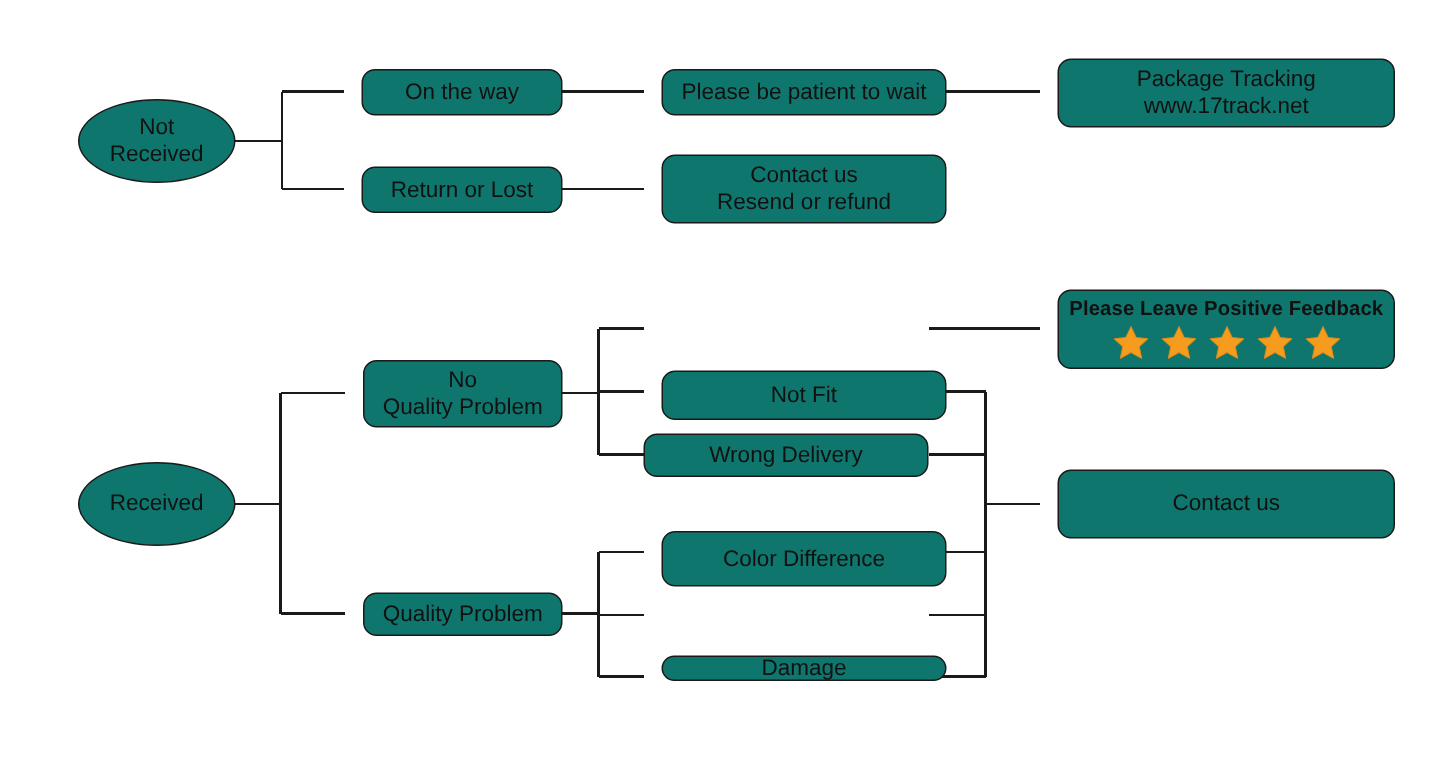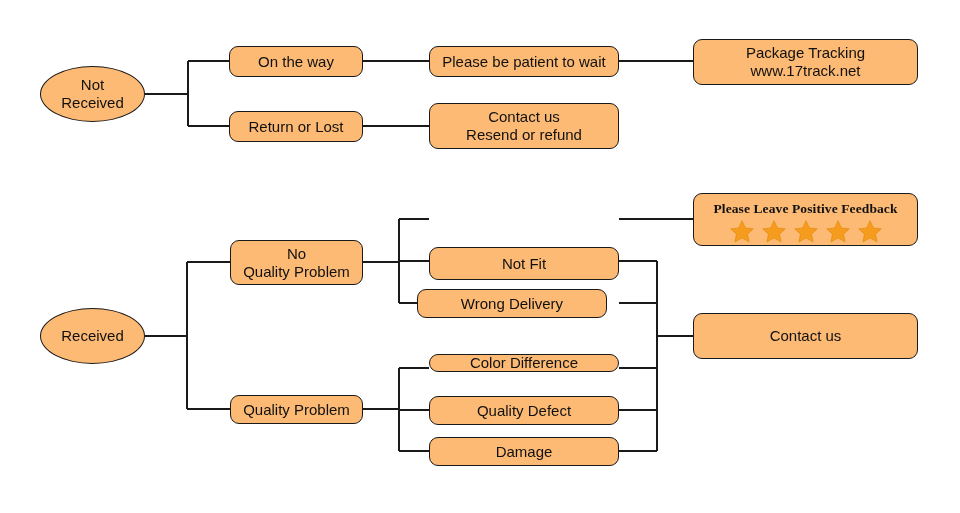--- a/index.html
+++ b/index.html
@@ -23,46 +23,46 @@
     position: absolute;
     left: 0;
     top: 0;
     width: 960px;
     height: 513px;
     pointer-events: none;
   }
   .node {
     position: absolute;
     box-sizing: border-box;
-    background: #fdba74;
+    background: #0f766e;
     border: 1.3px solid #1a1a1a;
     display: flex;
     flex-direction: column;
     align-items: center;
     justify-content: center;
     text-align: center;
     color: #111111;
     line-height: 1.18;
     z-index: 2;
+    margin-left: 12px;
   }
   .node.rounded {
     border-radius: 9px;
   }
   .node.ellipse {
     border-radius: 50%;
   }
   .node .line {
     display: block;
     white-space: nowrap;
   }
   .f15 { font-size: 15px; }
   .feedback {
-    justify-content: flex-end;
-    padding-top: 20px;
-    font-family: Liberation Serif, serif;
+    justify-content: flex-start;
+    padding-top: 4px;
   }
   .feedback .caption {
     font-size: 13.5px;
     font-weight: bold;
     letter-spacing: 0.1px;
     color: #111111;
   }
   .stars {
     display: flex;
     gap: 6px;
@@ -172,29 +172,26 @@
 
 
   <div class="node rounded f15" style="left:429px; top:247px; width:190px; height:33px;">
     <span class="line">Not Fit</span>
   </div>
 
   <div class="node rounded f15" style="left:417px; top:289px; width:190px; height:29px;">
     <span class="line">Wrong Delivery</span>
   </div>
 
-  <div class="node rounded f15" style="left:429px; top:354px; width:190px; height:18px;">
+  <div class="node rounded f15" style="left:429px; top:354px; width:190px; height:37px;">
     <span class="line">Color Difference</span>
   </div>
 
-  <div class="node rounded f15" style="left:429px; top:396px; width:190px; height:29px;">
-    <span class="line">Quality Defect</span>
-  </div>
-
-  <div class="node rounded f15" style="left:429px; top:437px; width:190px; height:29px;">
+
+  <div class="node rounded f15" style="left:429px; top:437px; width:190px; height:17px;">
     <span class="line">Damage</span>
   </div>
 
   <div class="node rounded feedback" style="left:693px; top:193px; width:225px; height:53px;">
     <span class="caption">Please Leave Positive Feedback</span>
     <span class="stars" id="star-row">
         <svg class="star" viewBox="0 0 24 24">
           <path d="M12 1.6 L15.2 8.3 L22.4 9.1 L17.1 14.0 L18.6 21.2 L12 17.6 L5.4 21.2 L6.9 14.0 L1.6 9.1 L8.8 8.3 Z" fill="#F59C1F" stroke="#E08A12" stroke-width="0.6" stroke-linejoin="round"></path>
         </svg>
         <svg class="star" viewBox="0 0 24 24">

